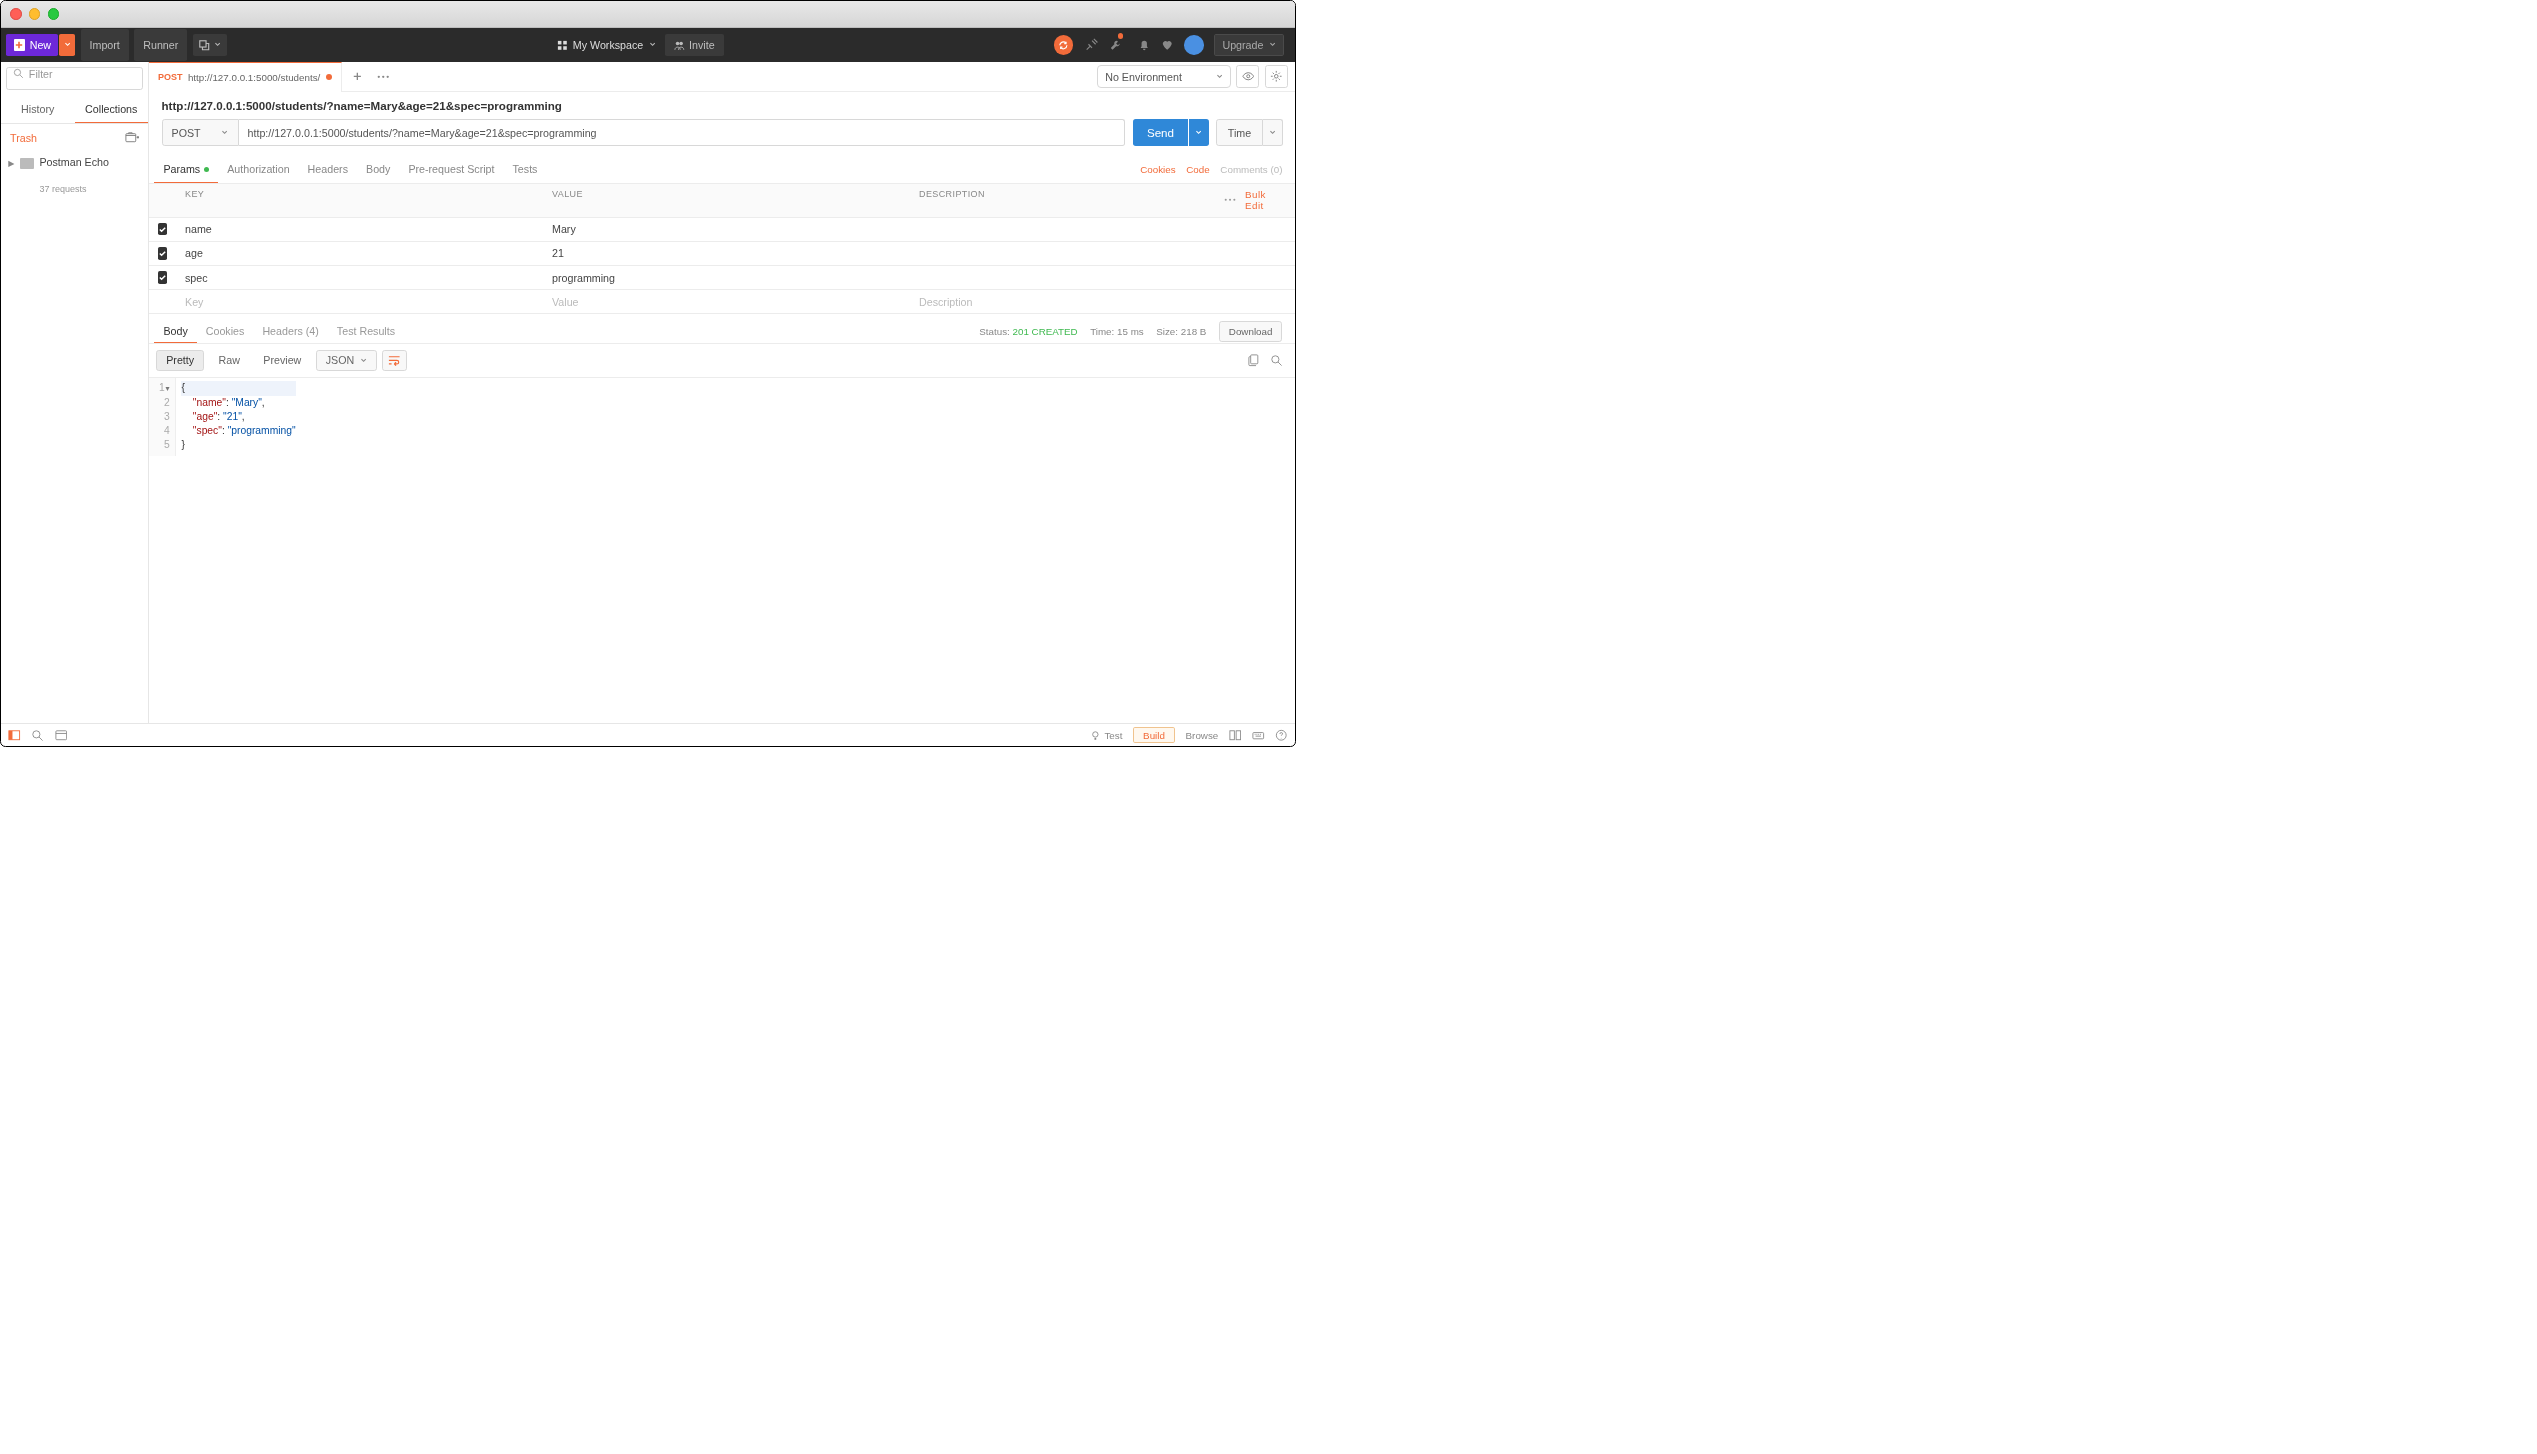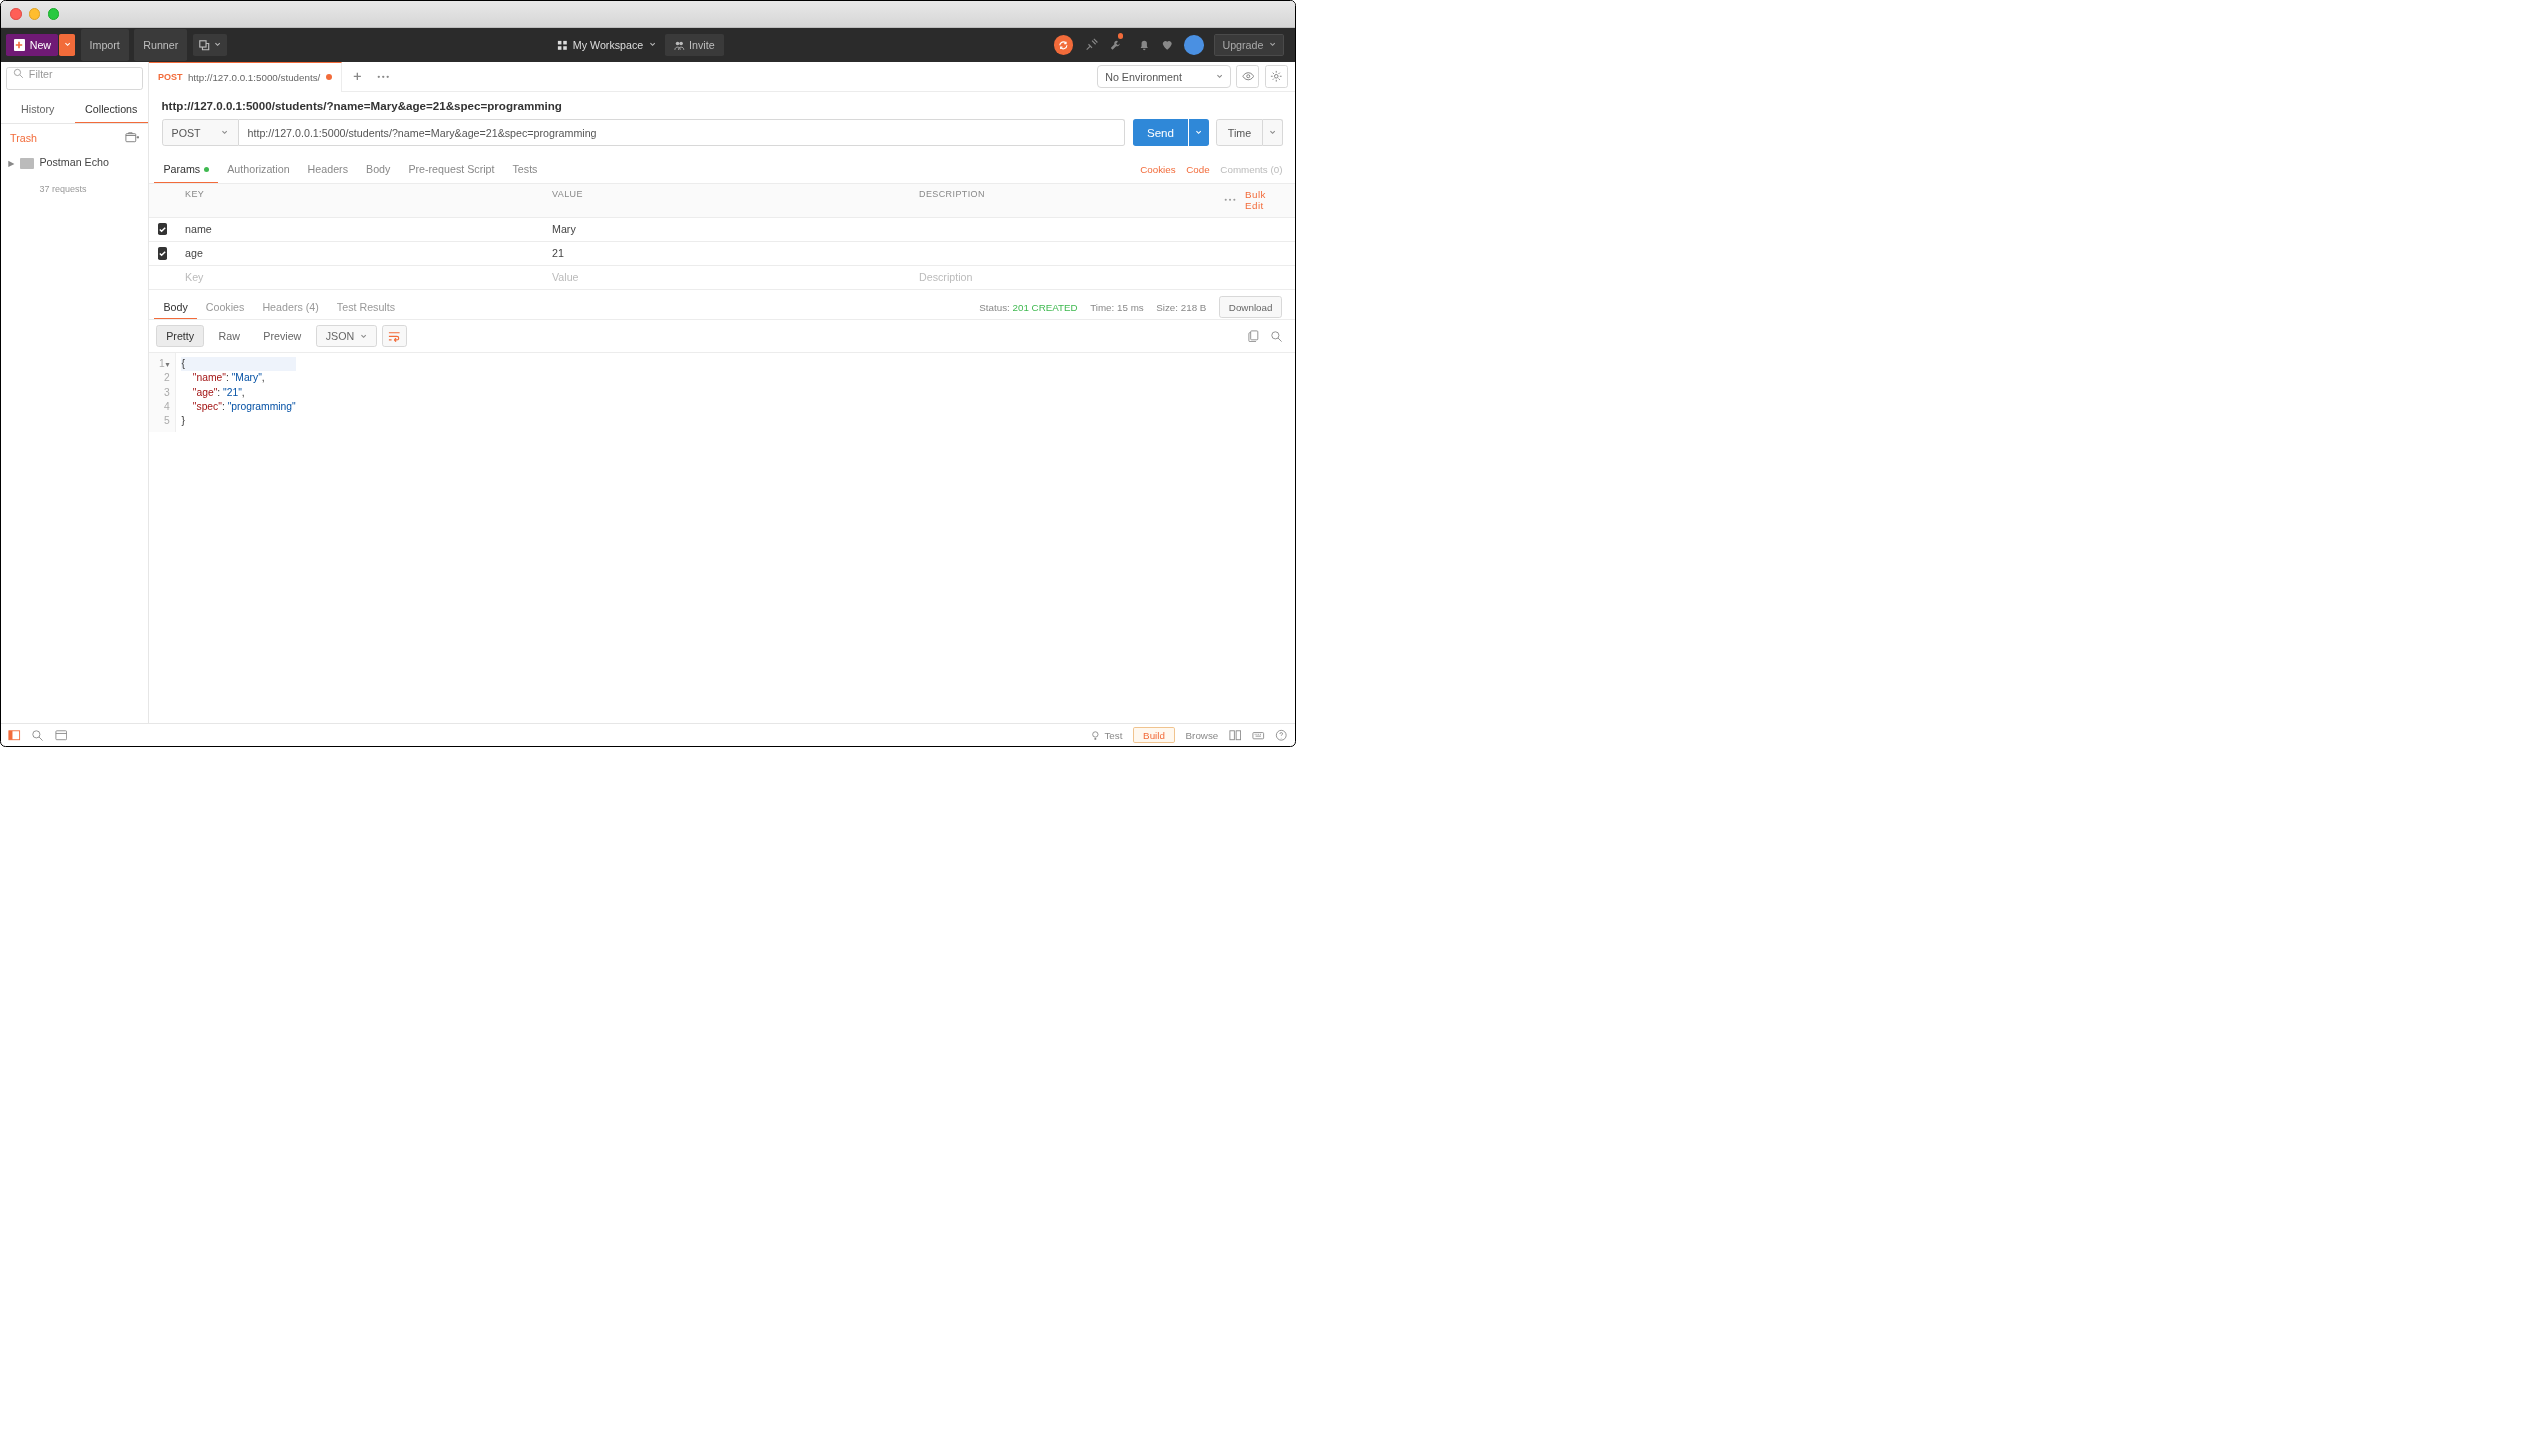--- a/index.html
+++ b/index.html
@@ -8,21 +8,21 @@
 
 .titlebar { height: 27px; background: linear-gradient(#e8e8e8, #d6d6d6); display: flex; align-items: center; padding: 0 9px; border-bottom: 0.9px solid #bdbdbd; }
 .titlebar .dots { display: flex; gap: 7.2px; }
 .titlebar .dot { width: 11.6px; height: 11.6px; border-radius: 50%; }
 .dot.red { background: #ff5f57; border: 0.9px solid #e0443e; }
 .dot.yellow { background: #ffbd2e; border: 0.9px solid #dea123; }
 .dot.green { background: #28c940; border: 0.9px solid #1aab29; }
 
 
 .topbar { height: 34px; background: #2b2b2b; display: flex; align-items: center; padding: 0 5.4px; color: #bfbfbf; font-size: 10.7px; }
-.btn-new { background: #701a75; color: #fff; display: inline-flex; align-items: center; padding: 0 7.2px; height: 21.5px; border-radius: 1.8px; }
+.btn-new { background: #6d28d9; color: #fff; display: inline-flex; align-items: center; padding: 0 7.2px; height: 21.5px; border-radius: 1.8px; }
 .btn-new .plus-box { width: 11.6px; height: 11.6px; background: #fff; display: inline-flex; align-items: center; justify-content: center; margin-right: 4.5px; border-radius: 0.9px; }
 .btn-new .plus-box svg { width: 8px; height: 8px; }
 .btn-new-dd { background: #f26b3a; width: 16px; height: 21.5px; margin-left: 0.9px; display: inline-flex; align-items: center; justify-content: center; border-radius: 1.8px; }
 .tbtn { background: #3a3a3a; height: 21.5px; padding: 16px 9px; margin-left: 5.4px; display: inline-flex; align-items: center; border-radius: 1.8px; color: #bfbfbf; }
 .top-spacer { flex: 1; }
 .workspace { display: inline-flex; align-items: center; gap: 5.4px; color: #ddd; }
 .invite-btn { background: #3a3a3a; height: 21.5px; padding: 0 9px; margin-left: 9px; display: inline-flex; align-items: center; gap: 4.5px; border-radius: 1.8px; }
 .right-icons { display: flex; align-items: center; gap: 10.7px; margin-left: auto; padding-right: 5.4px; }
 .sync-circle { width: 19.7px; height: 19.7px; border-radius: 50%; background: #f26b3a; display: inline-flex; align-items: center; justify-content: center; }
 .avatar-circle { width: 19.7px; height: 19.7px; border-radius: 50%; background: #4a90e2; }
@@ -378,20 +378,32 @@
         <div class="params-row">
           <div class="col-chk">
             <span class="chk">
               <svg viewBox="0 0 10 10">
                 <path d="M2 5l2 2 4-4" stroke="#fff" stroke-width="1.6" fill="none"></path>
               </svg>
             </span>
           </div>
           <div class="col-key">age</div>
           <div class="col-val">21</div>
+          <div class="col-desc"></div>
+        </div>
+        <div class="params-row">
+          <div class="col-chk">
+            <span class="chk">
+              <svg viewBox="0 0 10 10">
+                <path d="M2 5l2 2 4-4" stroke="#fff" stroke-width="1.6" fill="none"></path>
+              </svg>
+            </span>
+          </div>
+          <div class="col-key">spec</div>
+          <div class="col-val">programming</div>
           <div class="col-desc"></div>
         </div>
       </div>
     <div class="params-row placeholder">
       <div class="col-chk"></div>
       <div class="col-key">Key</div>
       <div class="col-val">Value</div>
       <div class="col-desc">Description</div>
     </div>
 

